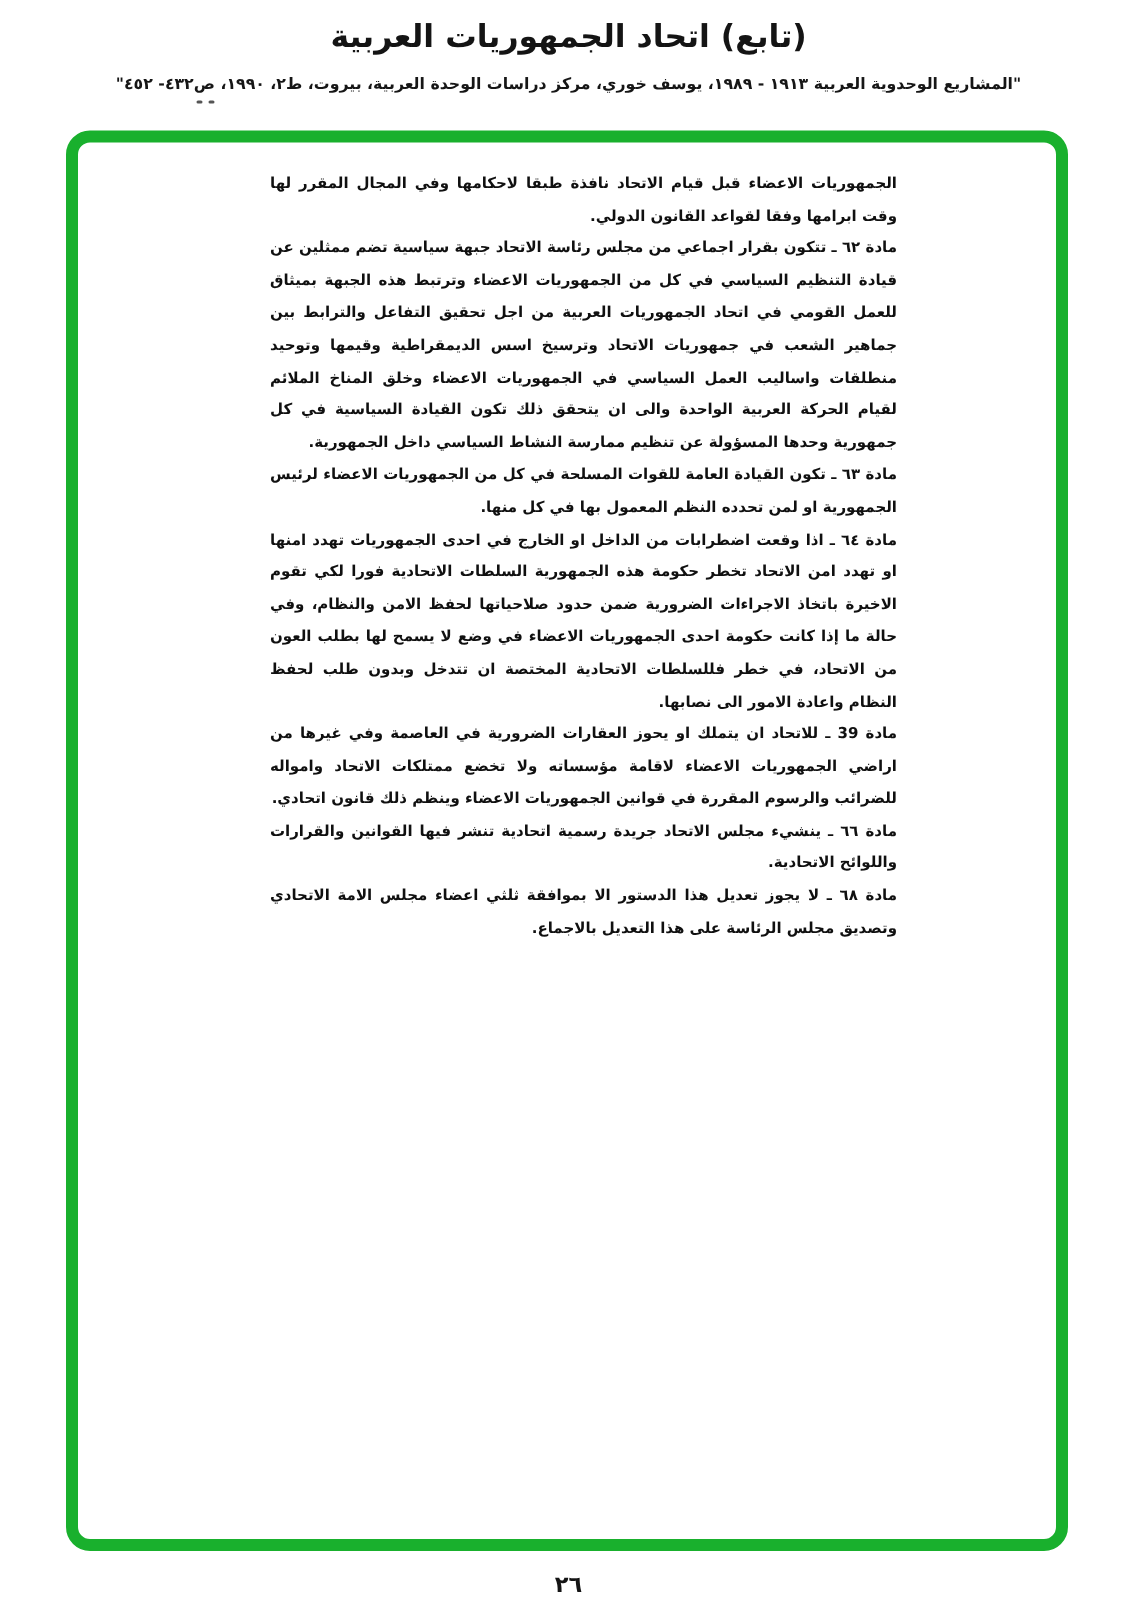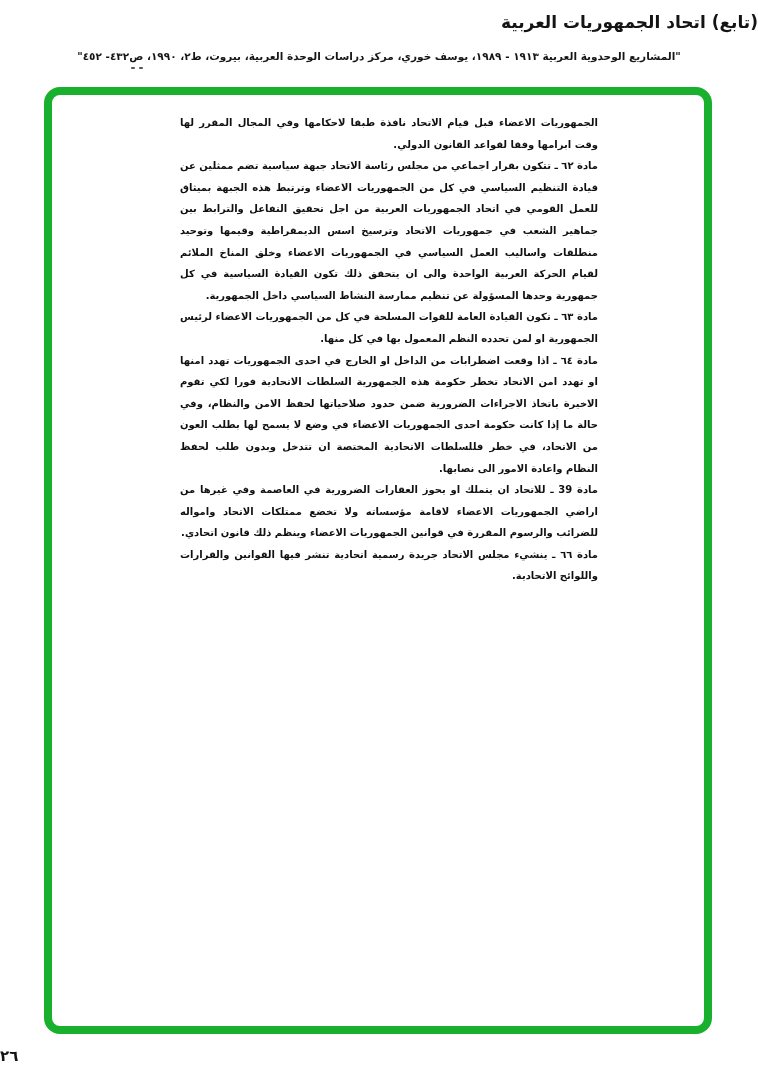--- a/index.html
+++ b/index.html
@@ -14,23 +14,23 @@
     background: #ffffff;
     font-family: "DejaVu Sans", sans-serif;
     color: #111111;
     overflow: hidden;
   }
   .page-title {
     position: absolute;
     top: 12px;
     left: 0;
     width: 100%;
-    text-align: right;
+    text-align: center;
     direction: rtl;
-    font-size: 17px;
+    font-size: 21px;
     font-weight: bold;
     color: #141414;
   }
   .citation {
     position: absolute;
     top: 50px;
     left: 0;
     width: 100%;
     text-align: center;
     direction: rtl;
@@ -80,21 +80,21 @@
   }
   .body-text p {
     margin: 0;
     padding: 0;
   }
   .page-number {
     position: absolute;
     top: 1047px;
     left: 0;
     width: 100%;
-    text-align: left;
+    text-align: center;
     font-size: 15px;
     font-weight: bold;
     color: #141414;
   }
 </style>
 </head>
 <body>
 
 <div class="page">
 
@@ -109,17 +109,18 @@
 
   <div class="green-box"></div>
 
   <div class="body-text">
     <p>الجمهوريات الاعضاء قبل قيام الاتحاد نافذة طبقا لاحكامها وفي المجال المقرر لها وقت ابرامها وفقا لقواعد القانون الدولي.</p>
     <p>مادة ٦٢ ـ تتكون بقرار اجماعي من مجلس رئاسة الاتحاد جبهة سياسية تضم ممثلين عن قيادة التنظيم السياسي في كل من الجمهوريات الاعضاء وترتبط هذه الجبهة بميثاق للعمل القومي في اتحاد الجمهوريات العربية من اجل تحقيق التفاعل والترابط بين جماهير الشعب في جمهوريات الاتحاد وترسيخ اسس الديمقراطية وقيمها وتوحيد منطلقات واساليب العمل السياسي في الجمهوريات الاعضاء وخلق المناخ الملائم لقيام الحركة العربية الواحدة والى ان يتحقق ذلك تكون القيادة السياسية في كل جمهورية وحدها المسؤولة عن تنظيم ممارسة النشاط السياسي داخل الجمهورية.</p>
     <p>مادة ٦٣ ـ تكون القيادة العامة للقوات المسلحة في كل من الجمهوريات الاعضاء لرئيس الجمهورية او لمن تحدده النظم المعمول بها في كل منها.</p>
     <p>مادة ٦٤ ـ اذا وقعت اضطرابات من الداخل او الخارج في احدى الجمهوريات تهدد امنها او تهدد امن الاتحاد تخطر حكومة هذه الجمهورية السلطات الاتحادية فورا لكي تقوم الاخيرة باتخاذ الاجراءات الضرورية ضمن حدود صلاحياتها لحفظ الامن والنظام، وفي حالة ما إذا كانت حكومة احدى الجمهوريات الاعضاء في وضع لا يسمح لها بطلب العون من الاتحاد، في خطر فللسلطات الاتحادية المختصة ان تتدخل وبدون طلب لحفظ النظام واعادة الامور الى نصابها.</p>
     <p>مادة 39 ـ للاتحاد ان يتملك او يحوز العقارات الضرورية في العاصمة وفي غيرها من اراضي الجمهوريات الاعضاء لاقامة مؤسساته ولا تخضع ممتلكات الاتحاد وامواله للضرائب والرسوم المقررة في قوانين الجمهوريات الاعضاء وينظم ذلك قانون اتحادي.</p>
     <p>مادة ٦٦ ـ ينشيء مجلس الاتحاد جريدة رسمية اتحادية تنشر فيها القوانين والقرارات واللوائح الاتحادية.</p>
+    <p>مادة ٦٨ ـ لا يجوز تعديل هذا الدستور الا بموافقة ثلثي اعضاء مجلس الامة الاتحادي وتصديق مجلس الرئاسة على هذا التعديل بالاجماع.</p>
   </div>
 
   <div class="page-number">٢٦</div>
 
 </div>
 
 </body></html>

